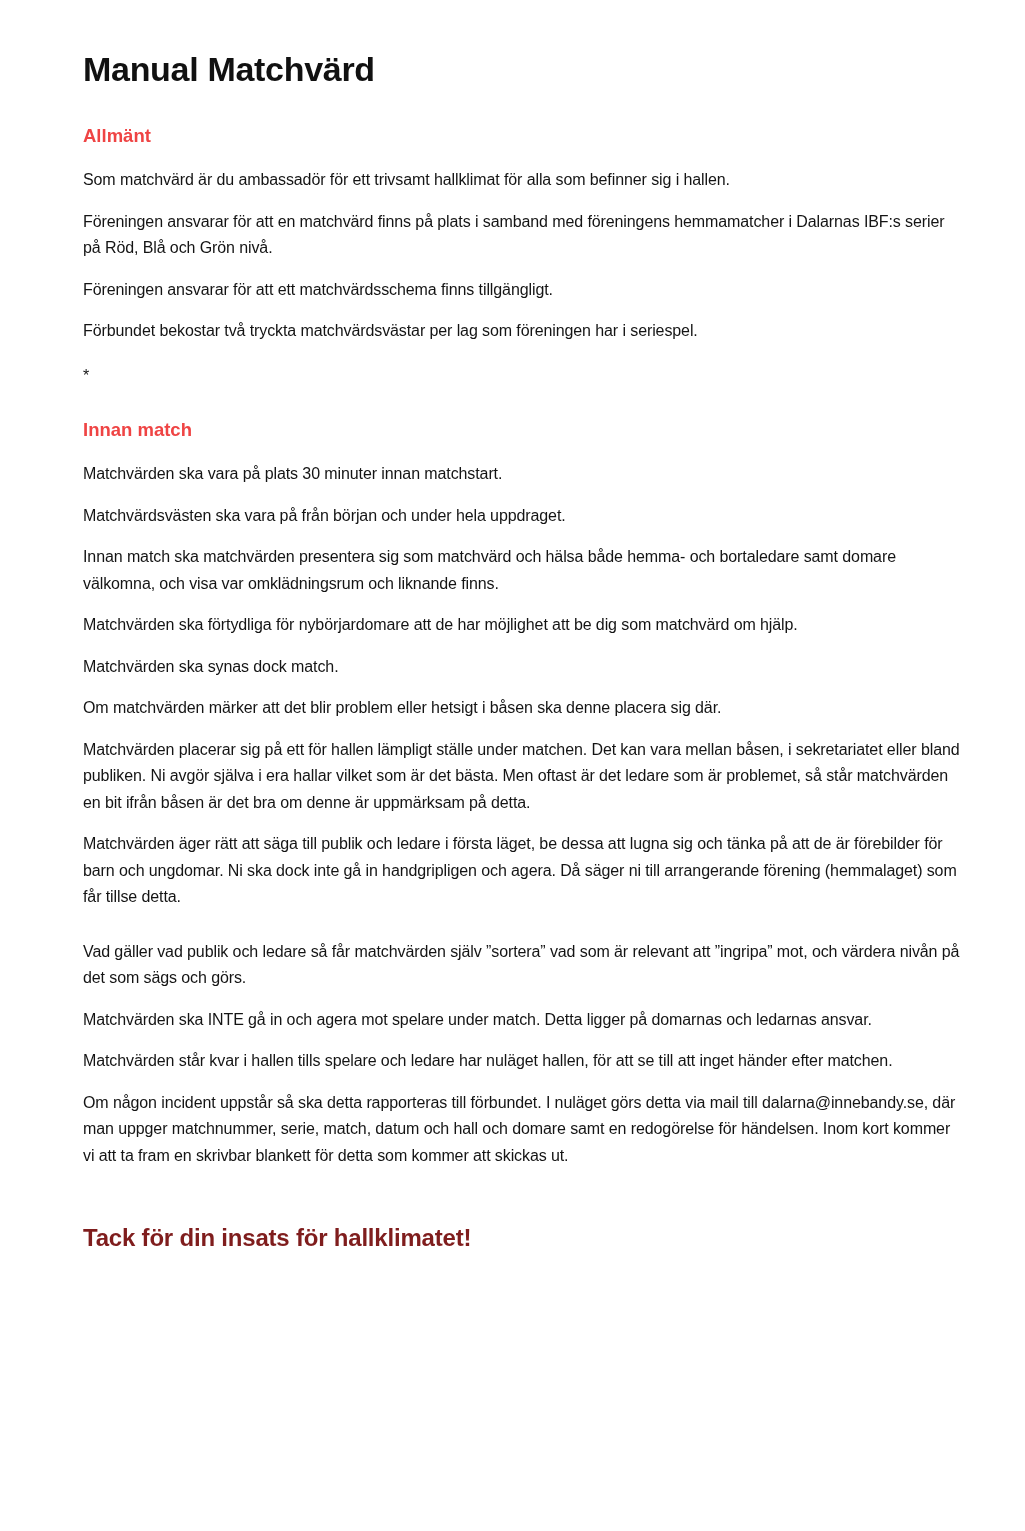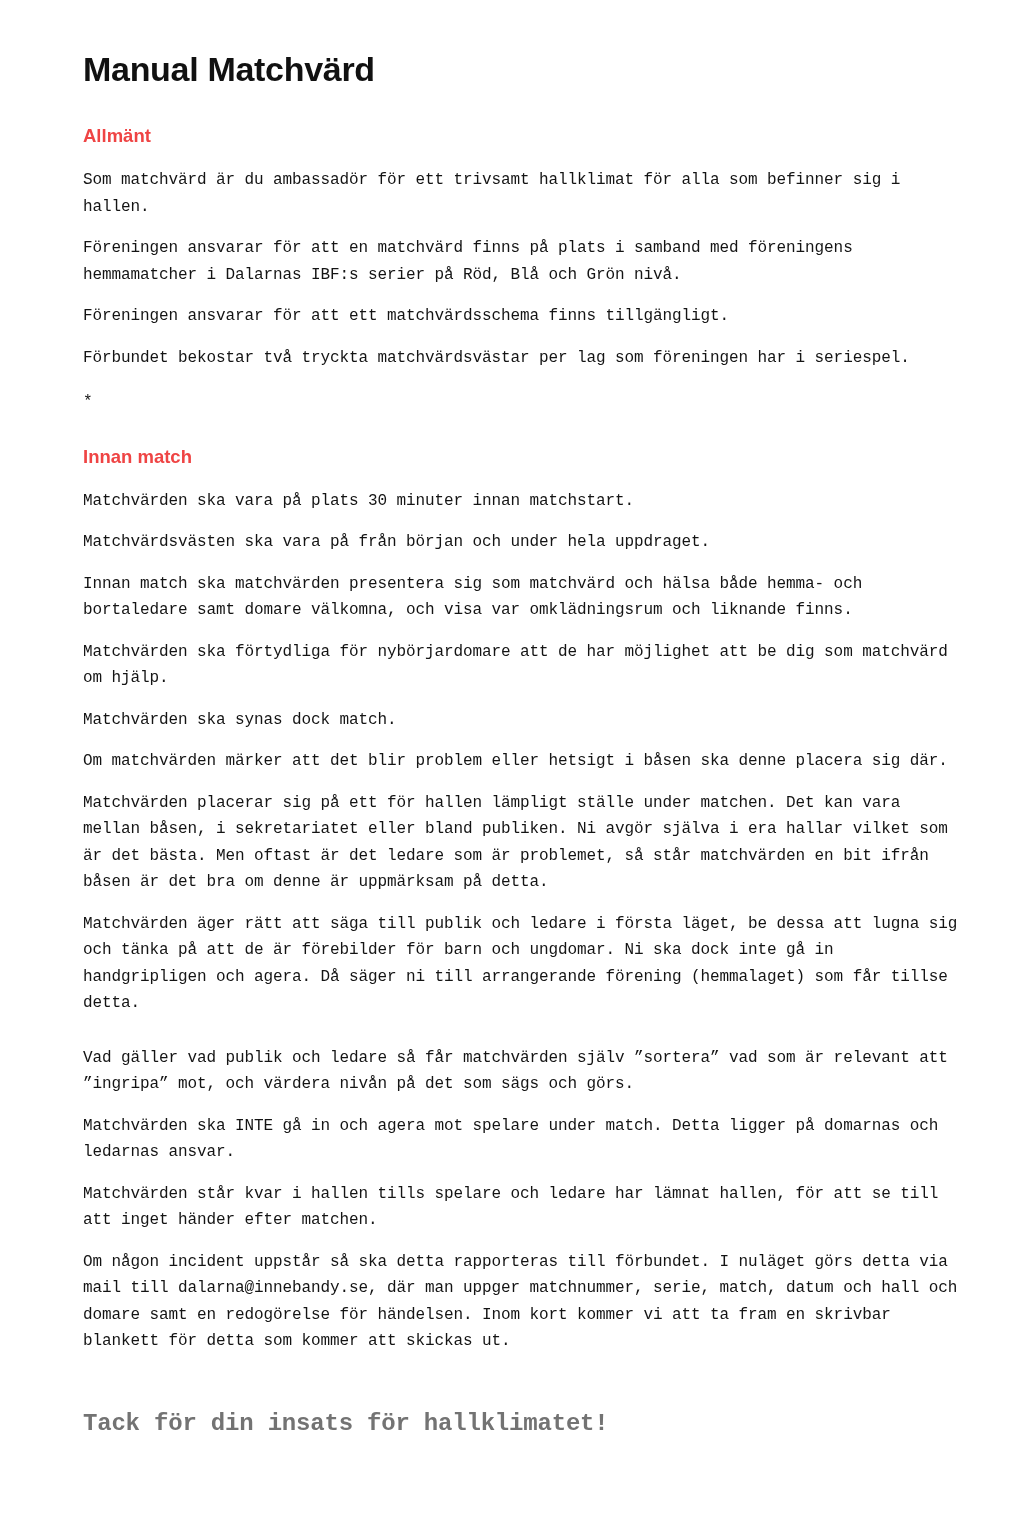--- a/index.html
+++ b/index.html
@@ -36,34 +36,33 @@
   }
   section:first-of-type h2 {
     margin-top: 0;
   }
   p {
     font-size: 16px;
     line-height: 26.5px;
     letter-spacing: -0.1px;
     margin: 0 0 15px 0;
     max-width: 885px;
-    font-family: Liberation Mono, monospace;
   }
   p.star {
     margin-top: 18px;
     margin-bottom: 6px;
   }
   p.spaced-before {
     margin-top: 28px;
   }
   p.closing {
     font-size: 24px;
     font-weight: 700;
     margin-top: 56px;
-    color: #737373;
+    color: #7f1d1d;
     letter-spacing: -0.2px;
   }
 </style>
 </head>
 <body>
 
 <div class="page">
 
   <h1>Manual Matchvärd</h1>
 
@@ -87,19 +86,19 @@
   <section>
     <p>Matchvärden ska synas dock match.</p>
     <p>Om matchvärden märker att det blir problem eller hetsigt i båsen ska denne placera sig där.</p>
     <p>Matchvärden placerar sig på ett för hallen lämpligt ställe under matchen. Det kan vara mellan båsen, i sekretariatet eller bland publiken. Ni avgör själva i era hallar vilket som är det bästa. Men oftast är det ledare som är problemet, så står matchvärden en bit ifrån båsen är det bra om denne är uppmärksam på detta.</p>
     <p>Matchvärden äger rätt att säga till publik och ledare i första läget, be dessa att lugna sig och tänka på att de är förebilder för barn och ungdomar. Ni ska dock inte gå in handgripligen och agera. Då säger ni till arrangerande förening (hemmalaget) som får tillse detta.</p>
     <p class="spaced-before">Vad gäller vad publik och ledare så får matchvärden själv ”sortera” vad som är relevant att ”ingripa” mot, och värdera nivån på det som sägs och görs.</p>
     <p>Matchvärden ska INTE gå in och agera mot spelare under match. Detta ligger på domarnas och ledarnas ansvar.</p>
   </section>
 
   <section>
-    <p>Matchvärden står kvar i hallen tills spelare och ledare har lämnat hallen, för att se till att inget händer efter matchen.</p>
+    <p>Matchvärden står kvar i hallen tills spelare och ledare har nuläget hallen, för att se till att inget händer efter matchen.</p>
     <p>Om någon incident uppstår så ska detta rapporteras till förbundet. I nuläget görs detta via mail till dalarna@innebandy.se, där man uppger matchnummer, serie, match, datum och hall och domare samt en redogörelse för händelsen. Inom kort kommer vi att ta fram en skrivbar blankett för detta som kommer att skickas ut.</p>
   </section>
 
   <p class="closing">Tack för din insats för hallklimatet!</p>
 
 </div>
 
 </body></html>

